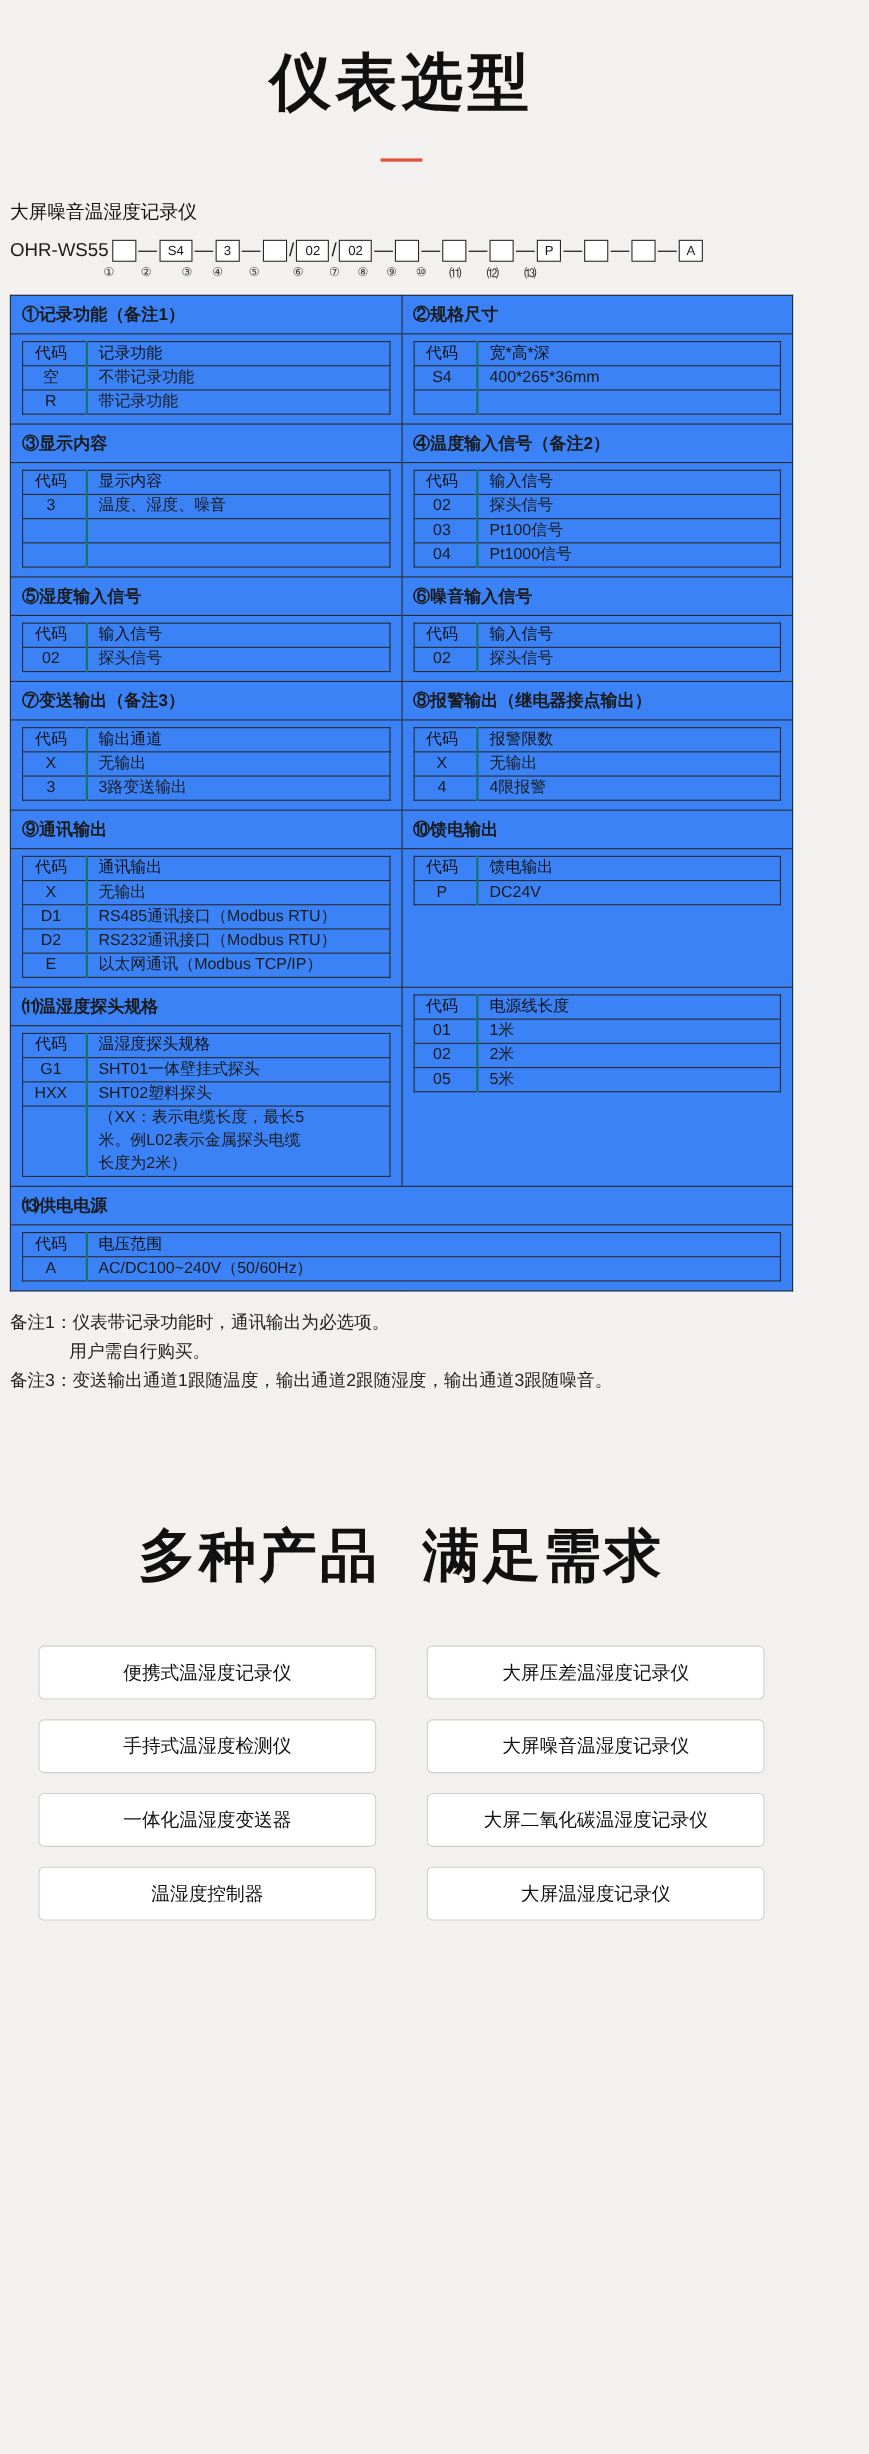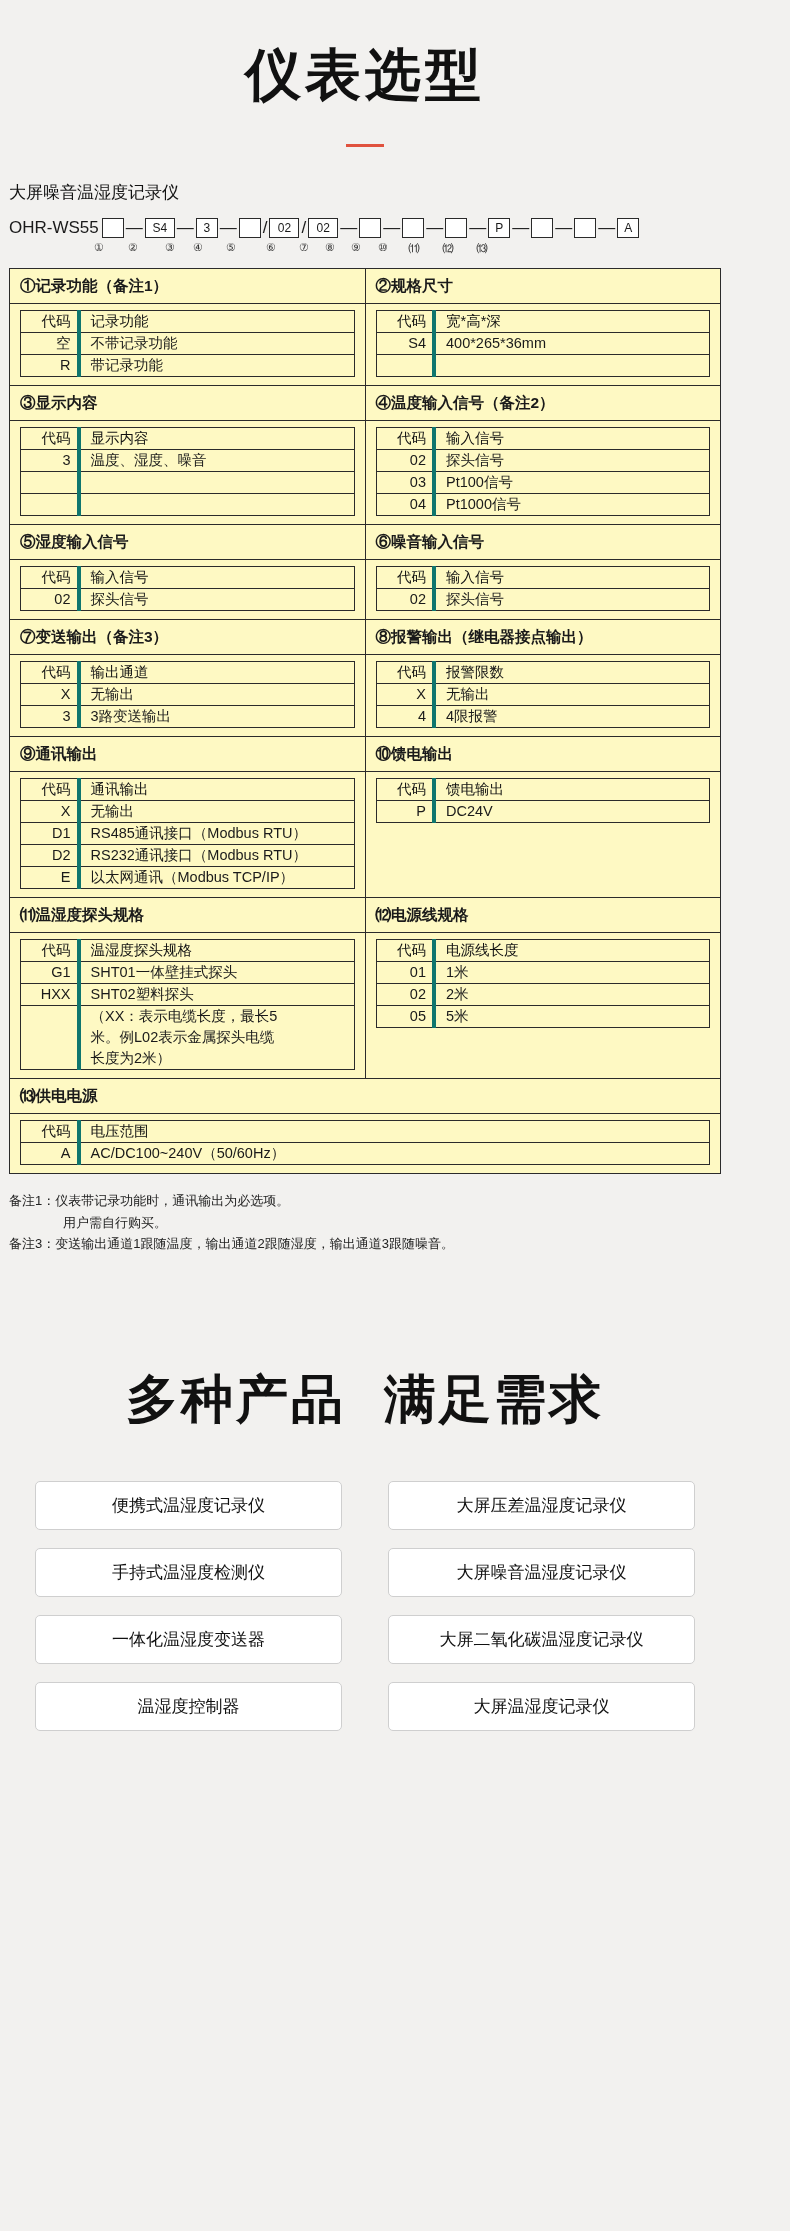--- a/index.html
+++ b/index.html
@@ -76,21 +76,21 @@
   .num-row span {
     display: inline-block;
     text-align: center;
   }
 
   
   table.spec {
     width: 712px;
     margin: 12px auto 0 auto;
     border-collapse: collapse;
-    background: #fef9c3;
+    background: #3b82f6;
     table-layout: fixed;
   }
   table.spec td {
     border: 1px solid #2b2b2b;
     vertical-align: top;
     padding: 0;
   }
   .sec-title {
     font-size: 15.5px;
     font-weight: bold;
@@ -103,35 +103,35 @@
     font-size: 14.5px;
   }
   .inner td {
     border: none;
     padding: 3px 0 3px 0;
     vertical-align: top;
     line-height: 1.45;
   }
   .inner td.code {
     width: 58px;
-    text-align: right;
-    border-right: 4px solid #0f766e;
+    text-align: center;
+    border-right: 2px solid #0f766e;
     padding-right: 6px;
   }
   .inner td.desc {
     padding-left: 10px;
   }
   .inner tr.head td { color: #111; }
   .block { padding: 6px 10px 8px 10px; }
 
   
   .notes {
     width: 712px;
     margin: 16px auto 0 auto;
-    font-size: 13px;
+    font-size: 16px;
     line-height: 1.65;
     color: #222;
   }
   .notes .indent { padding-left: 54px; }
 
   
   .sec2-title {
     text-align: center;
     font-size: 52px;
     font-weight: bold;
@@ -466,21 +466,20 @@
                 <td class="code">&nbsp;</td>
                 <td class="desc" style="white-space:pre-line;">（XX：表示电缆长度，最长5
 米。例L02表示金属探头电缆
 长度为2米）</td>
               </tr>
             </tbody>
               </table>
           </div>
         </td>
         <td>
-          <div class="sec-title">⑿电源线规格</div>
           <div class="block">
             <table class="inner">
               <tbody>
                   <tr class="head">
                 <td class="code">代码</td>
                 <td class="desc">电源线长度</td>
               </tr>
               <tr>
                 <td class="code">01</td>
                 <td class="desc">1米</td>

